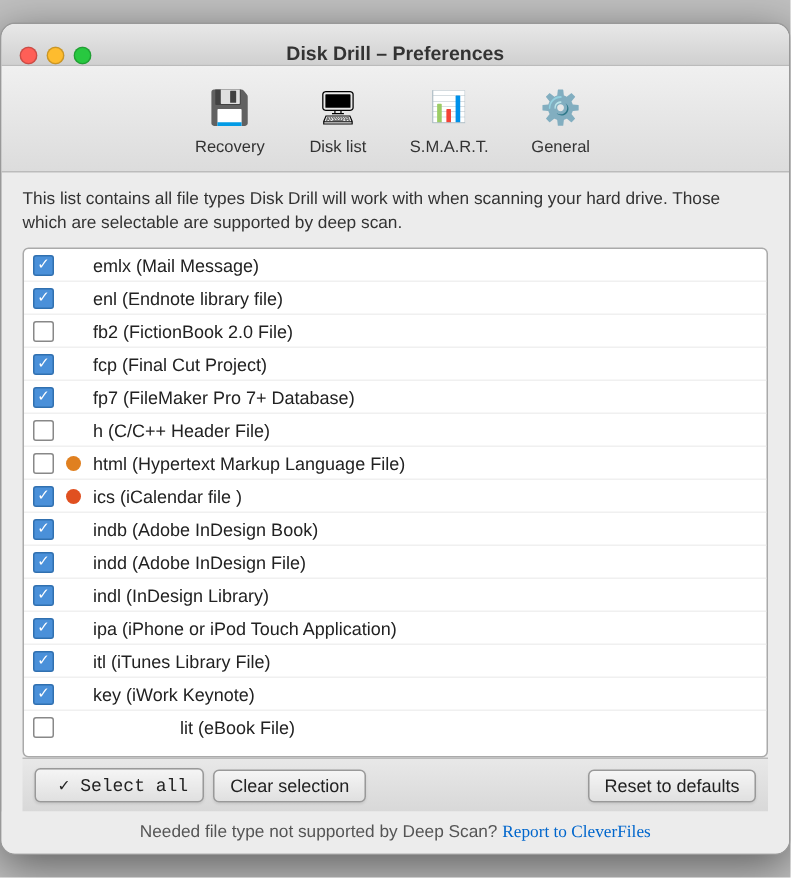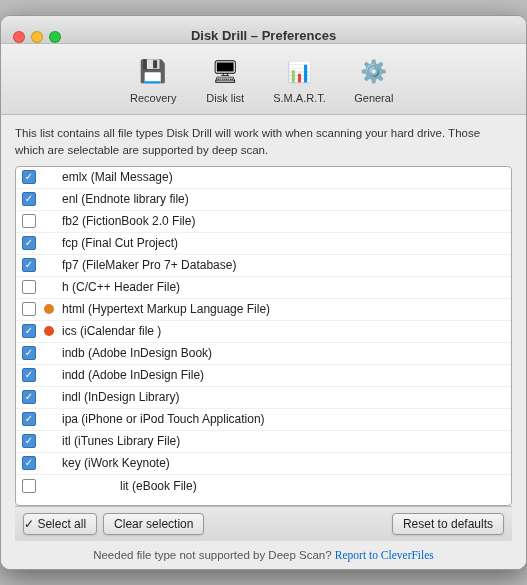--- a/index.html
+++ b/index.html
@@ -169,21 +169,22 @@
       font-size: 12px;
       padding: 3px 10px;
       border: 1px solid #999;
       border-radius: 4px;
       background: linear-gradient(to bottom, #f5f5f5, #e0e0e0);
       cursor: pointer;
       color: #222;
       box-shadow: 0 1px 2px rgba(0,0,0,0.1);
     }
     .btn-select-all {
-      padding-left: 0;
+      padding-left: 15px;
+      font-family: Liberation Mono, monospace;
     }
     .spacer { flex: 1; }
     .footer {
       text-align: center;
       font-size: 11.5px;
       color: #555;
       padding: 8px 10px;
       background: #ececec;
     }
     .footer a {

